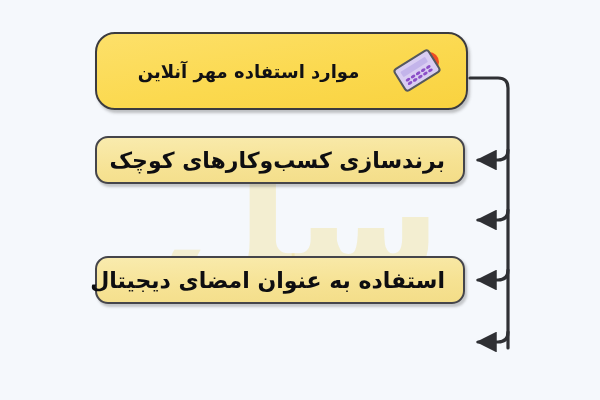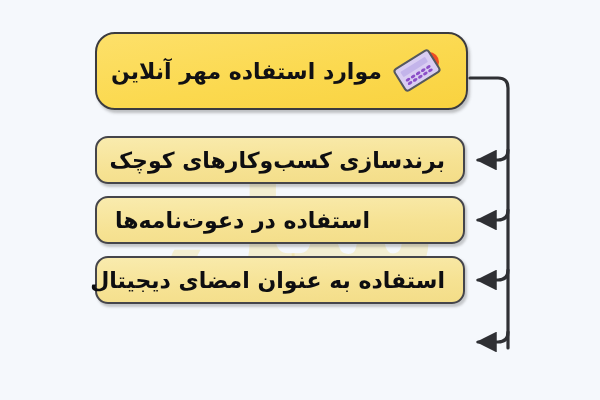--- a/index.html
+++ b/index.html
@@ -69,26 +69,26 @@
     width: 373px;
     height: 78px;
     background: linear-gradient(170deg, #fde06a 0%, #fbd94f 55%, #f9d23f 100%);
     border: 2.5px solid #3b3b3f;
     border-radius: 20px;
     box-shadow: 2px 3px 3px rgba(60,60,60,0.30);
     padding: 0 22px 0 14px;
     justify-content: flex-start;
   }
   #root-label {
-    font-size: 22px;
+    font-size: 18px;
     font-weight: bold;
     color: #111114;
     white-space: nowrap;
     flex: 1;
-    text-align: left;
+    text-align: center;
     padding-right: 6px;
   }
 
   
   .pager-icon {
     position: relative;
     width: 52px;
     height: 50px;
     flex: 0 0 52px;
     direction: ltr;
@@ -210,22 +210,19 @@
         </span>
       </span>
     </span>
     <span id="root-label">موارد استفاده مهر آنلاین</span>
   </div>
 
   <div class="node child-node" id="child-0">
     <span class="child-label">برندسازی کسب‌وکارهای کوچک</span>
   </div>
 
-  <div class="node child-node" id="child-1">
-    <span class="child-label">استفاده در دعوت‌نامه‌ها</span>
-  </div>
 
   <div class="node child-node" id="child-2">
     <span class="child-label">استفاده به عنوان امضای دیجیتال</span>
   </div>
 
 
 </div>
 
 </body></html>

